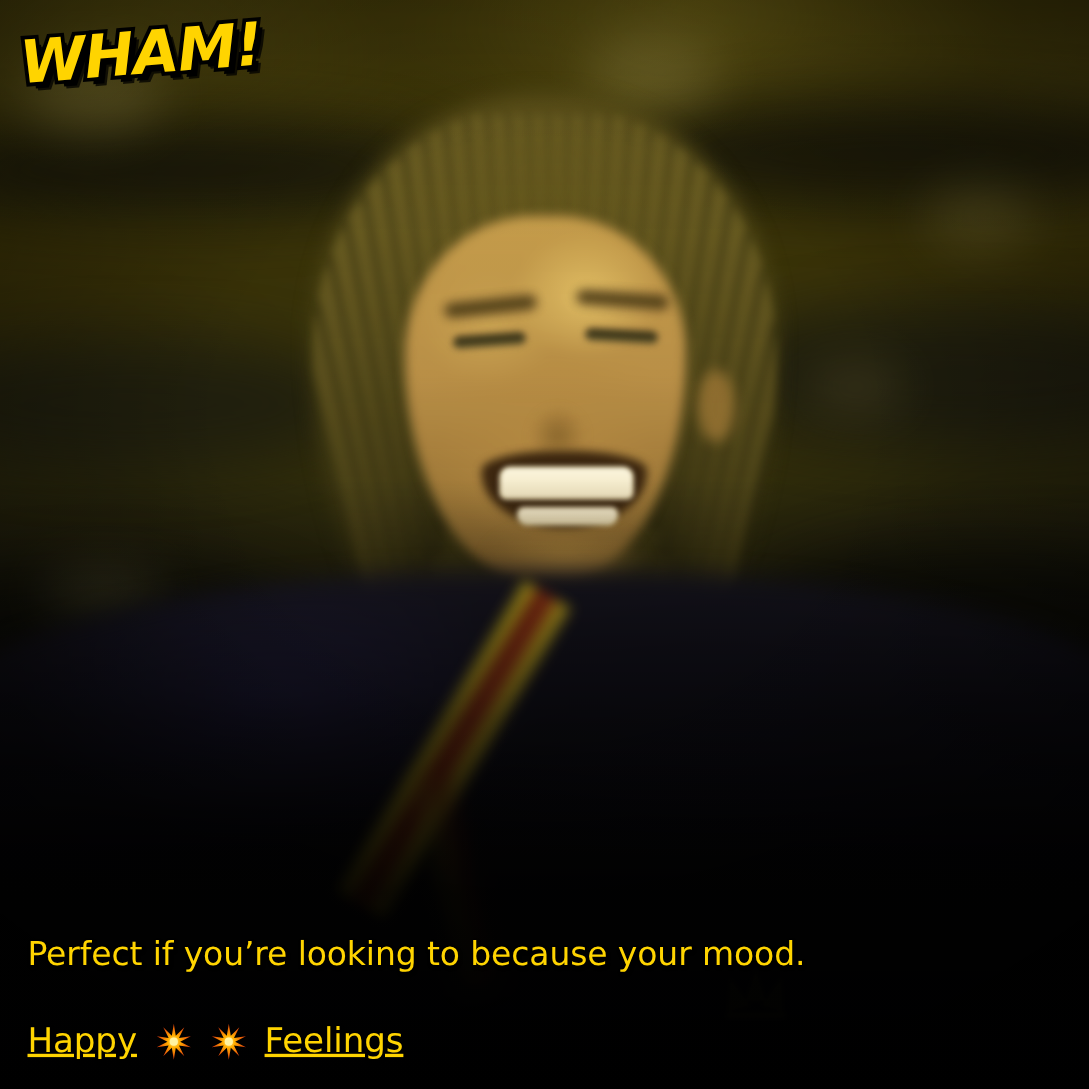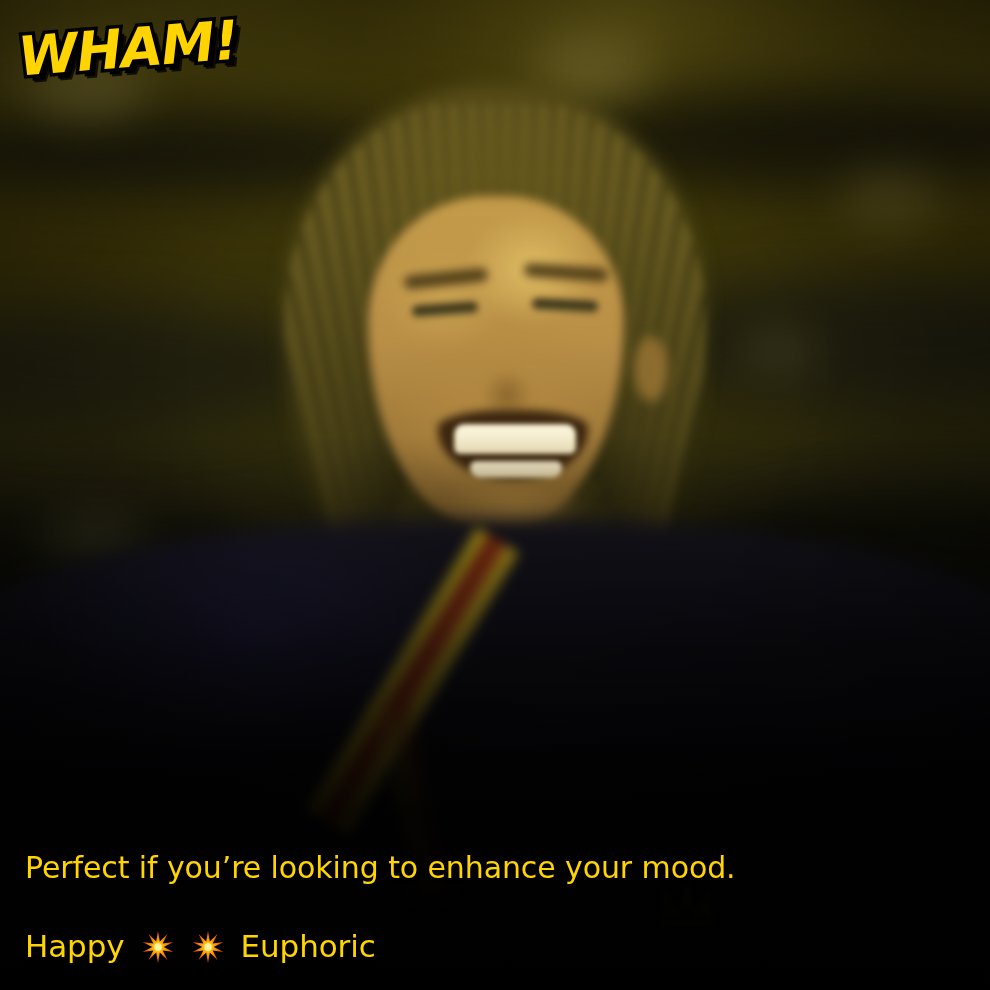--- a/index.html
+++ b/index.html
@@ -285,21 +285,21 @@
   .tag-row {
     display: flex;
     align-items: center;
     gap: 16px;
     font-family: "DejaVu Sans", sans-serif;
     font-size: 31px;
     letter-spacing: -0.1px;
     color: #FFD400;
     text-shadow: 1px 2px 3px rgba(0,0,0,.7);
   }
-  .tag { white-space: nowrap; }
+  .tag { white-space: nowrap; text-decoration: underline; }
   .boom {
     width: 34px; height: 34px;
     flex: 0 0 34px;
     display: inline-block;
     position: relative;
     top: 1px;
   }
 </style>
 </head>
 <body>
@@ -382,21 +382,21 @@
 
     <div class="grade-warm"></div>
     <div class="vignette"></div>
   </div>
 
   <div class="logo-wrap">
     <div class="logo-text">WHAM!</div>
   </div>
 
   <div class="copy">
-    <p class="subhead">Perfect if you’re looking to enhance your mood.</p>
+    <p class="subhead">Perfect if you’re looking to because your mood.</p>
     <div class="tag-row" id="tag-row">
         <span class="tag">Happy</span>
         <svg viewBox="0 0 100 100" class="boom">
           <defs>
             <radialGradient id="bgrad">
               <stop offset="0" stop-color="#FFF3A0"></stop>
               <stop offset="0.34" stop-color="#FFB000"></stop>
               <stop offset="1" stop-color="#E23A0B"></stop>
             </radialGradient>
           </defs>
@@ -407,17 +407,17 @@
           <defs>
             <radialGradient id="bgrad">
               <stop offset="0" stop-color="#FFF3A0"></stop>
               <stop offset="0.34" stop-color="#FFB000"></stop>
               <stop offset="1" stop-color="#E23A0B"></stop>
             </radialGradient>
           </defs>
           <polygon points="50.0,2.0 55.3,33.8 78.2,11.2 63.8,40.0 95.7,35.2 67.0,50.0 95.7,64.8 63.8,60.0 78.2,88.8 55.3,66.2 50.0,98.0 44.7,66.2 21.8,88.8 36.2,60.0 4.3,64.8 33.0,50.0 4.3,35.2 36.2,40.0 21.8,11.2 44.7,33.8" fill="url(#bgrad)"></polygon>
           <circle cx="50" cy="50" r="11" fill="#FFF3A0"></circle>
         </svg>
-        <span class="tag">Euphoric</span>
+        <span class="tag">Feelings</span>
       </div>
   </div>
 
 </div>
 
 </body></html>

